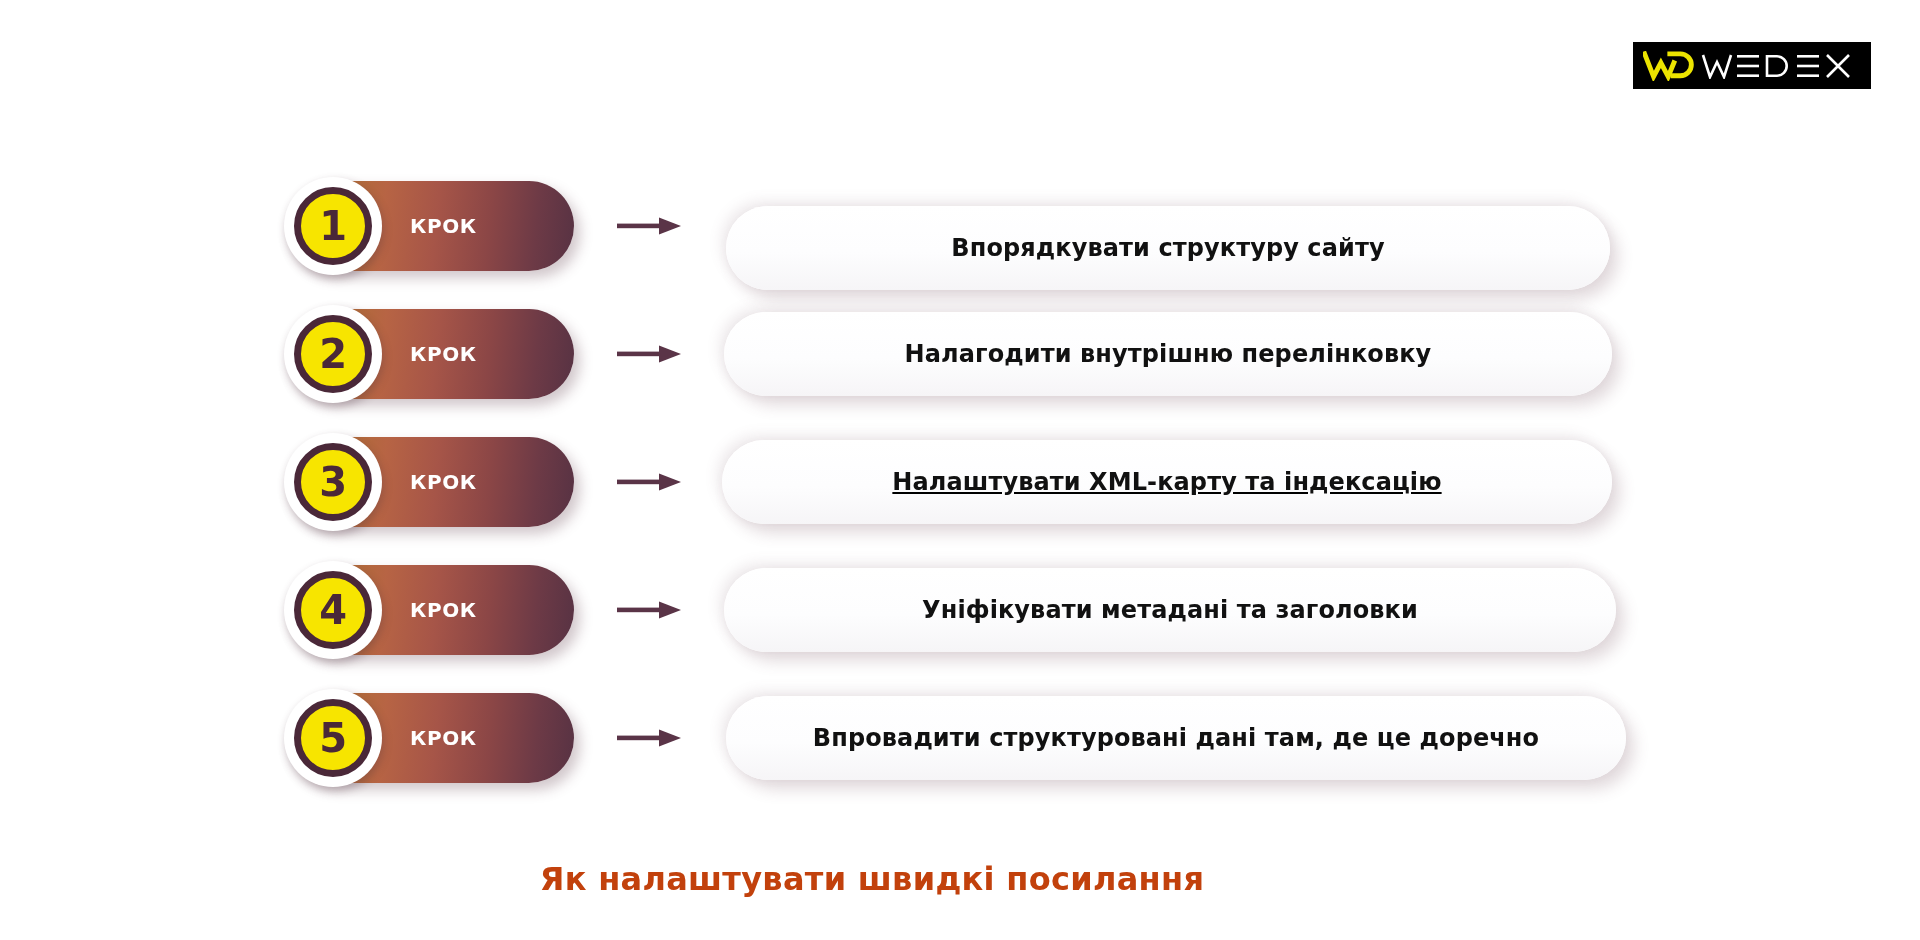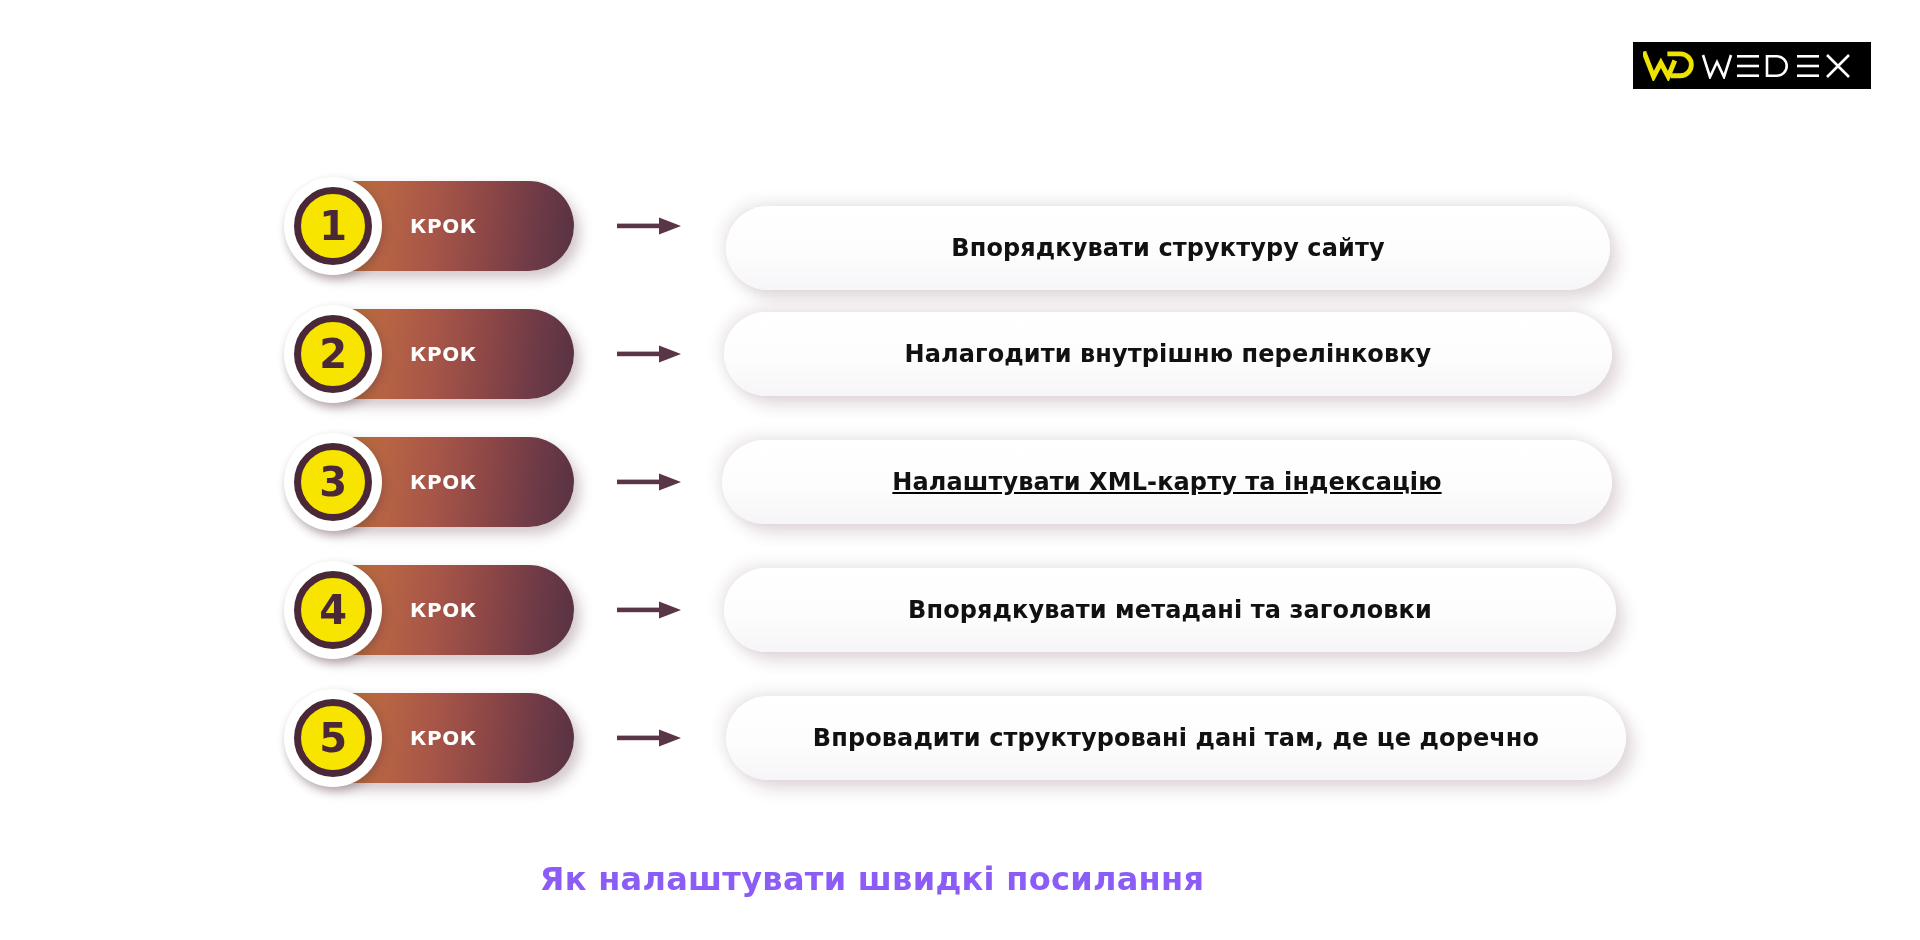--- a/index.html
+++ b/index.html
@@ -159,21 +159,21 @@
   
   #caption {
     position: absolute;
     top: 860px;
     left: 0;
     width: 1744px;
     text-align: center;
     font-family: "DejaVu Sans", sans-serif;
     font-weight: bold;
     font-size: 32px;
-    color: #8b5cf6;
+    color: #c2410c;
     letter-spacing: 0.3px;
   }
 </style>
 </head>
 <body>
 
 <div id="logo">
   <svg class="mark" viewBox="0 0 64 36" xmlns="http://www.w3.org/2000/svg">
     <path d="M2 3 L13 31 L22 14 L31 31 L38 14" fill="none" stroke="#ece400" stroke-width="6" stroke-linecap="square" stroke-linejoin="miter"></path>
     <path d="M30 3 L46 3 A13 13 0 0 1 46 30 L34 30" fill="none" stroke="#ece400" stroke-width="6"></path>
@@ -267,21 +267,21 @@
       </div>
       <div class="badge-label">КРОК</div>
     </div>
     <div class="arrow">
       <svg width="66" height="24" viewBox="0 0 66 24" xmlns="http://www.w3.org/2000/svg">
         <rect x="0" y="9.6" width="44" height="4.6" fill="#5a3447"></rect>
         <path d="M42 3.5 L64 12 L42 20.5 Z" fill="#5a3447"></path>
       </svg>
     </div>
     <div class="card">
-      <span class="card-text">Впорядкувати метадані та заголовки</span>
+      <span class="card-text">Уніфікувати метадані та заголовки</span>
     </div>
   </div>
 
   <div class="step-row" data-row="4">
     <div class="badge">
       <div class="badge-num">
         <div class="badge-num-inner">
           <span>5</span>
         </div>
       </div>

